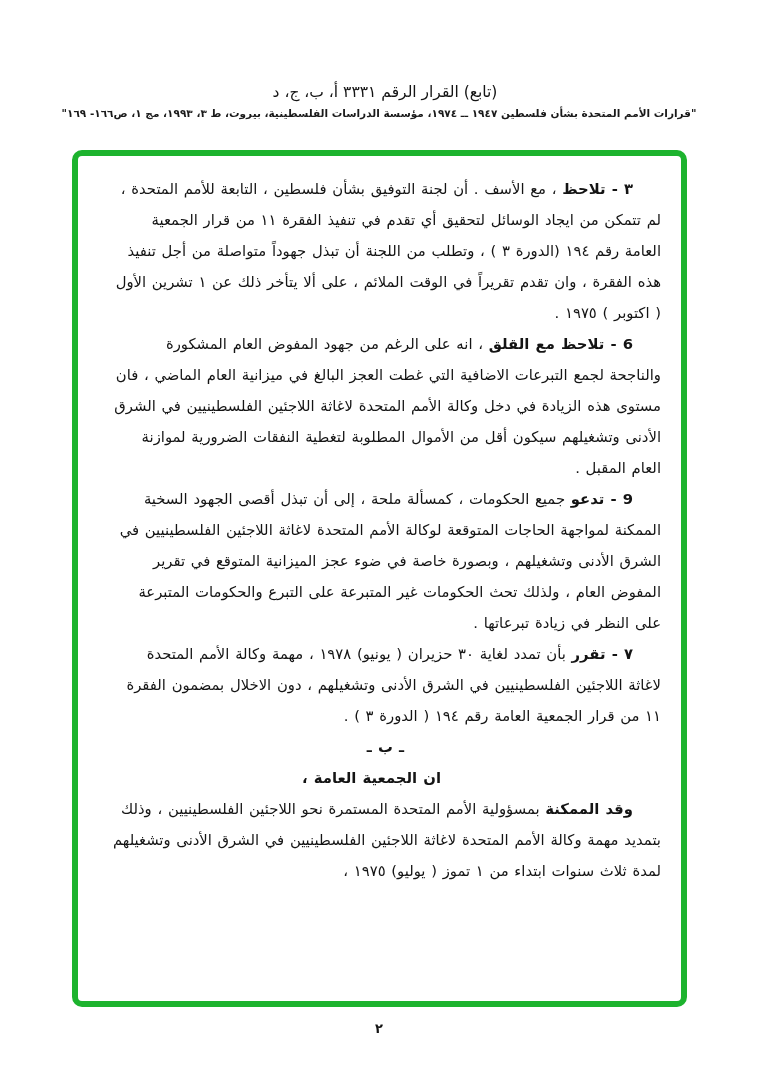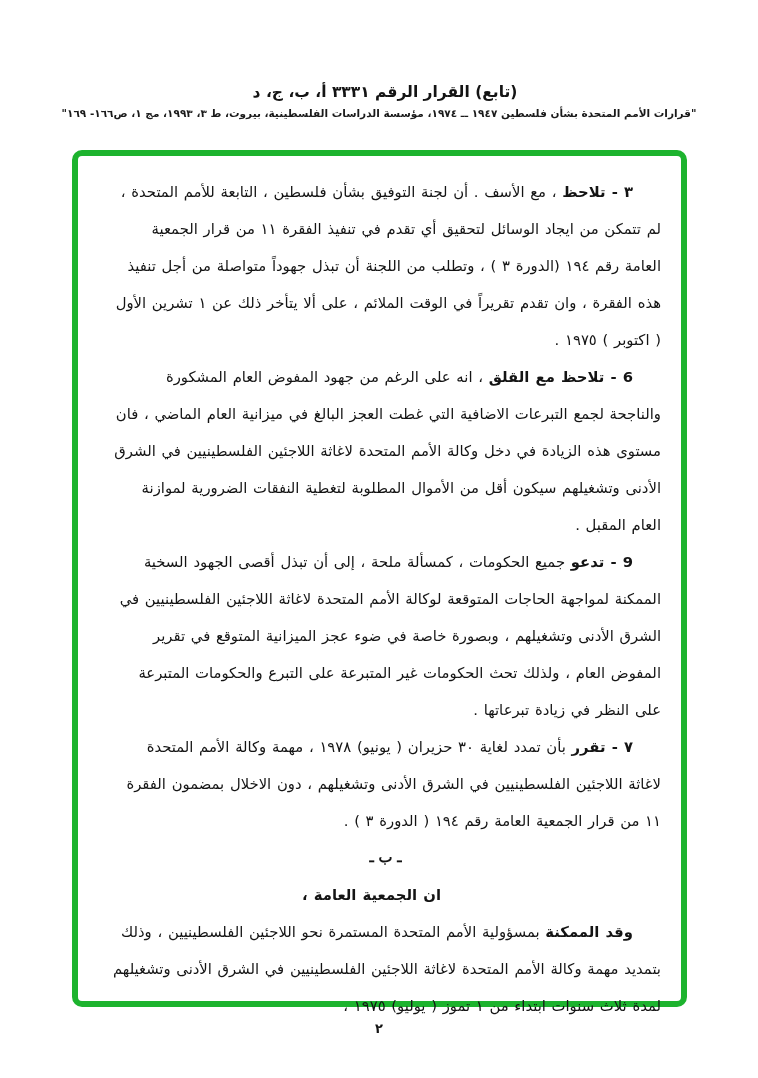--- a/index.html
+++ b/index.html
@@ -18,21 +18,21 @@
   .header {
     position: absolute;
     top: 82px;
     left: 0;
     width: 758px;
     text-align: center;
     direction: rtl;
   }
   .doc-title {
     font-size: 15.5px;
-    font-weight: bold;
+    font-weight: normal;
     line-height: 20px;
     margin-left: 12px;
   }
   .doc-source {
     font-size: 10.5px;
     font-weight: bold;
     margin-top: 4px;
     line-height: 14px;
     color: #1a1a1a;
   }
@@ -48,36 +48,35 @@
     background: #ffffff;
   }
   .frame-content {
     box-sizing: border-box;
     width: 100%;
     height: 100%;
     padding: 17px 20px 0 32px;
     direction: rtl;
     text-align: right;
     font-size: 14.8px;
-    line-height: 37px;
+    line-height: 31px;
     word-spacing: 1px;
   }
   .frame-content p {
     margin: 0;
     text-indent: 28px;
   }
   .lead {
     font-weight: bold;
   }
   .divider {
     text-align: center;
     text-indent: 0 !important;
     font-weight: bold;
     letter-spacing: 2px;
-    font-family: Liberation Serif, serif;
   }
   .section-heading {
     font-weight: bold;
     text-align: center;
   }
   .footer-page {
     position: absolute;
     top: 1021px;
     left: 0;
     width: 758px;

